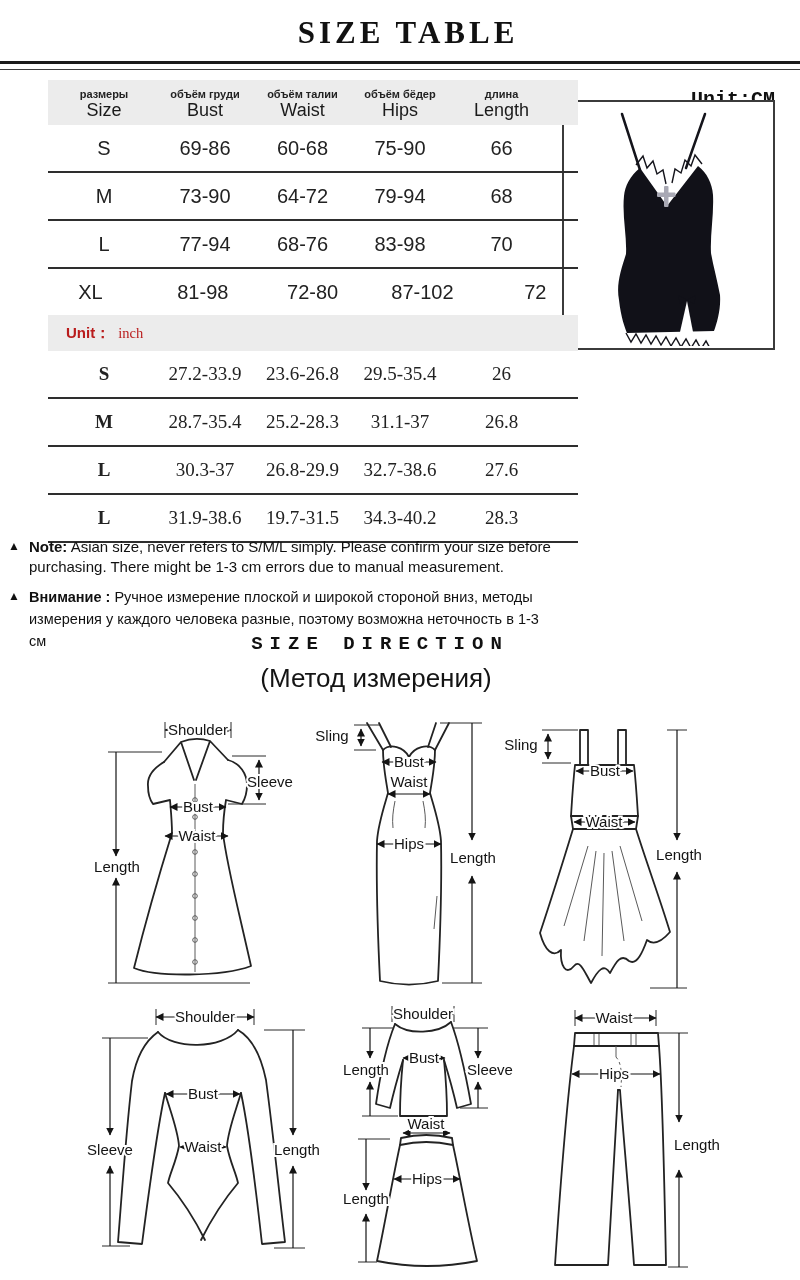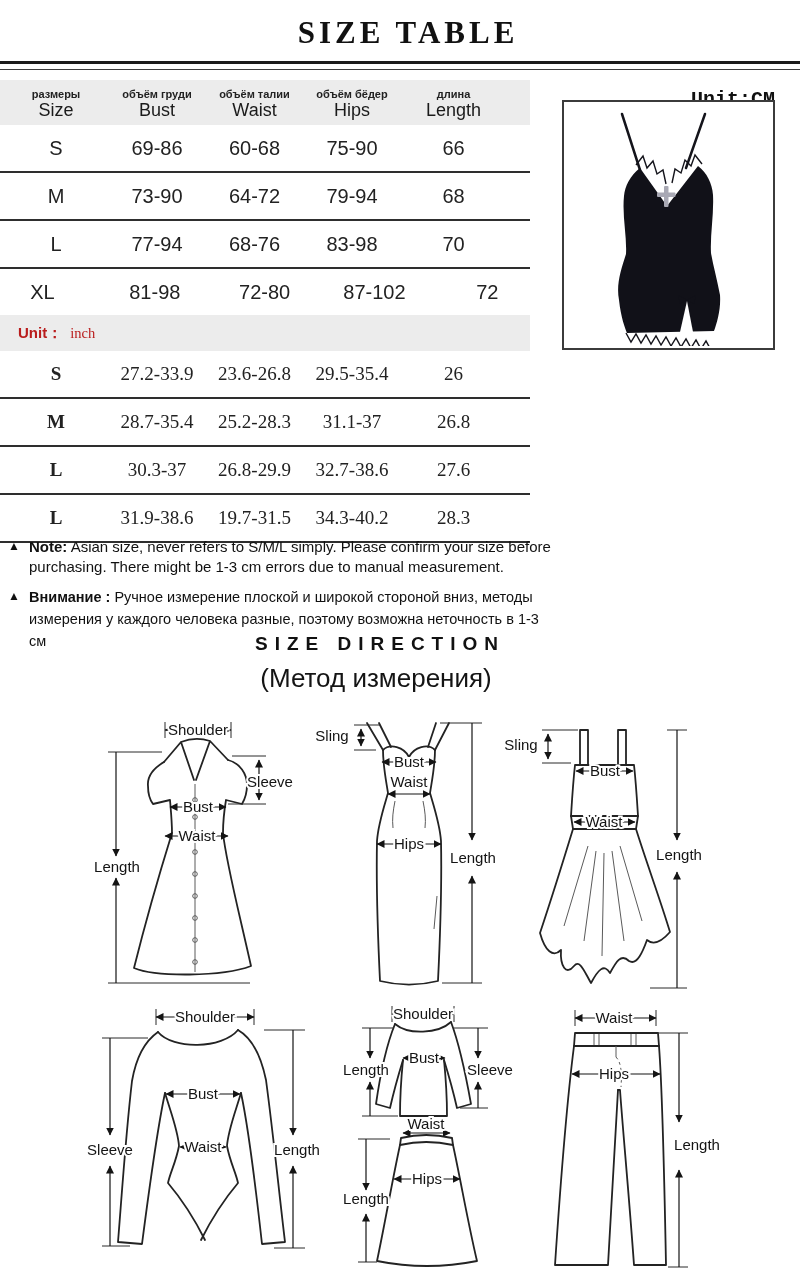--- a/index.html
+++ b/index.html
@@ -12,21 +12,21 @@
   .rule{position:absolute;left:0;width:800px;background:#1b1b1b;}
   .rule-thick{top:61px;height:2.5px;}
   .rule-thin{top:69px;height:1.2px;background:#3c3c3c;}
 
   .unit-cm{position:absolute;left:562px;top:88px;width:213px;text-align:right;
     font-size:20px;font-weight:700;color:#111;font-family:Liberation Mono, monospace;}
 
   .photo-frame{position:absolute;left:562px;top:100px;width:209px;height:246px;
     border:2px solid #3b3b3b;background:#fff;}
 
-  .size-table{position:absolute;left:0;top:80px;width:530px;}
+  .size-table{position:absolute;left:0;top:80px;width:530px;padding-left:48px;}
   .trow{display:flex;align-items:center;}
   .hdr{height:45px;background:#ececec;}
   .hc{text-align:center;line-height:1.15;padding-top:4px;}
   .hc .ru{font-size:11px;font-weight:700;color:#222;}
   .hc .en{font-size:18px;color:#1a1a1a;}
   .c0{width:112px;} .c1{width:90px;} .c2{width:105px;} .c3{width:90px;} .c4{width:113px;}
   .cell{text-align:center;font-size:20px;color:#222;}
   .bline{border-bottom:2px solid #2e2e2e;}
   .rcm{height:46px;} .rcm-last{height:46px;gap:36px;}
   .unit-bar{height:36px;background:#ececec;padding-left:18px;display:flex;align-items:center;}
@@ -35,21 +35,21 @@
   .rin{height:46px;}
   .rin .cell{font-family:"Liberation Serif",serif;font-size:19px;}
   .rin .cell.szl{font-weight:700;}
 
   .note-tri{position:absolute;font-size:12px;color:#111;}
   .note-block{position:absolute;left:29px;width:522px;font-size:15px;line-height:1.33;color:#111;}
   .note-block .nlab{font-weight:700;}
   .note-ru{font-size:14.5px;line-height:1.5;}
 
   .dir-title{position:absolute;top:633px;left:0;width:760px;text-align:center;
-    font-family:Liberation Sans, sans-serif;font-weight:600;font-size:19px;letter-spacing:7px;color:#111;}
+    font-family:Liberation Mono, monospace;font-weight:600;font-size:19px;letter-spacing:7px;color:#111;}
   .dir-sub{position:absolute;top:663px;left:0;width:752px;text-align:center;font-size:26px;color:#141414;}
 
   .diag{position:absolute;}
   .diag text{font-family:"Liberation Sans",sans-serif;font-size:15px;fill:#141414;
     stroke:#ffffff;stroke-width:4px;paint-order:stroke;text-anchor:middle;}
   .g-out{stroke:#232323;stroke-width:1.8;fill:none;stroke-linecap:round;stroke-linejoin:round;}
   .g-thin{stroke:#5a5a5a;stroke-width:1;fill:none;}
   .dim{stroke:#141414;stroke-width:1.2;fill:none;}
   .tick{stroke:#2a2a2a;stroke-width:1;fill:none;}
 </style>

